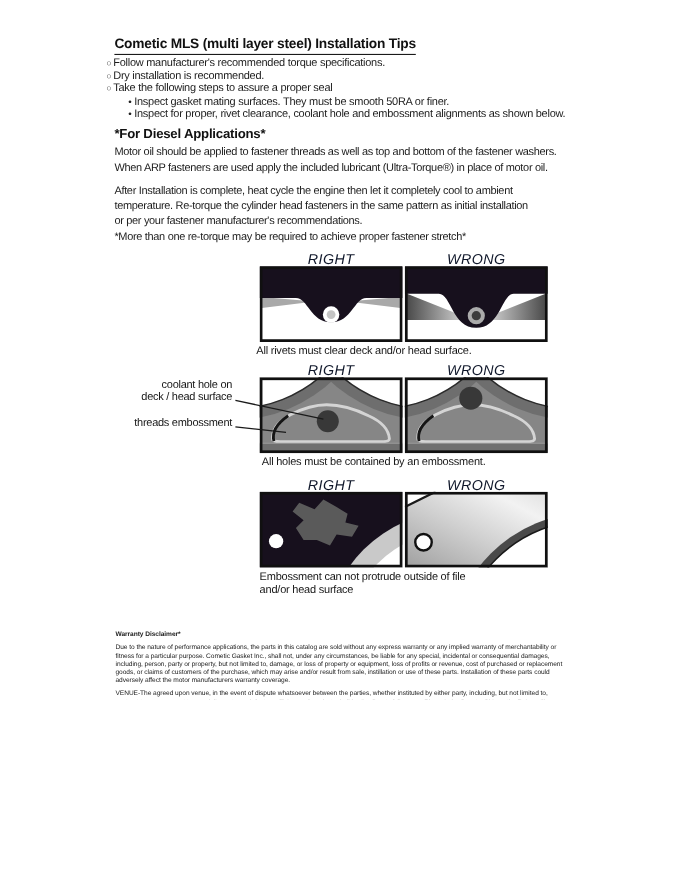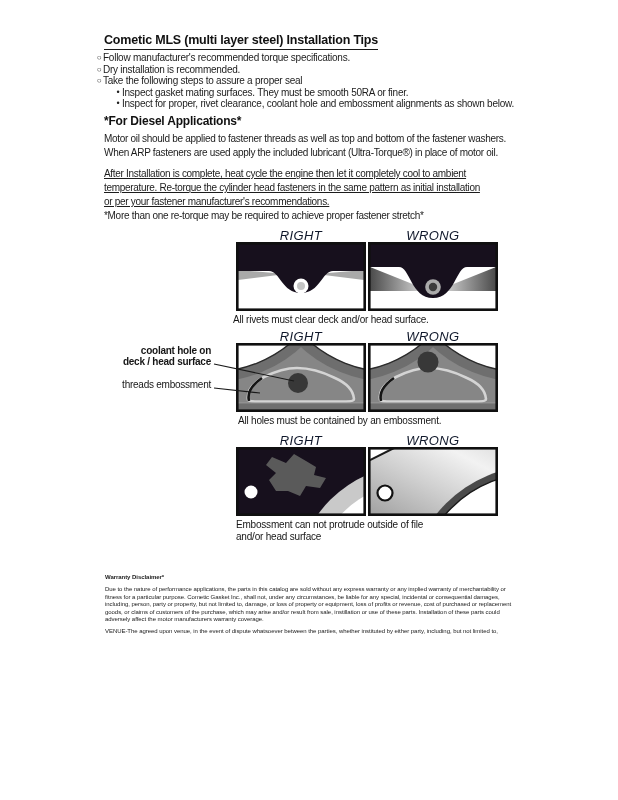--- a/index.html
+++ b/index.html
@@ -16,21 +16,21 @@
   }
   .intro{left:95px;top:52px;font-size:10px;line-height:11.6px;letter-spacing:-0.25px;}
   .b-line{display:flex;align-items:flex-start;}
   .b-line .mk{width:8px;flex:0 0 8px;font-size:8px;line-height:11.6px;text-align:center;color:#222;}
   .b-line.sub{margin-left:19px;}
   .b-line.sub .mk{font-size:9px;}
 
   .diesel-h{left:104px;top:114px;font-size:12px;font-weight:bold;letter-spacing:-0.2px;color:#111;}
   .body-p{left:104px;font-size:10px;line-height:14px;letter-spacing:-0.3px;width:440px;}
   .p1{top:132px;}
-  .p2{top:167px;text-decoration:underline;}
+  .p2{top:167px;}
   .note{top:209px;}
 
   .rw-row{font-size:13px;letter-spacing:0.4px;color:#0f172a;font-style:italic;}
   .rw-l{left:236px;width:130px;text-align:center;}
   .rw-r{left:368px;width:130px;text-align:center;}
   .panel{width:130px;height:69px;}
   .panel svg{display:block;width:130px;height:69px;}
   .cap{font-size:10px;letter-spacing:-0.2px;color:#161616;line-height:12px;}
 
   .ann{font-size:10px;letter-spacing:-0.25px;color:#161616;line-height:11px;text-align:right;width:122px;left:89px;}
@@ -114,21 +114,21 @@
       <circle cx="65" cy="45" r="4.2" fill="#3c3c3c"></circle>
       <rect x="1.3" y="1.3" width="127.4" height="66.4" fill="none" stroke="#101010" stroke-width="2.6"></rect>
     </svg>
   </div>
 
   <div class="abs cap pre" style="left:233px;top:314px;">All rivets must clear deck and/or head surface.</div>
 
   <div class="abs rw-row rw-l" style="top:329px;">RIGHT</div>
   <div class="abs rw-row rw-r" style="top:329px;">WRONG</div>
 
-  <div class="abs ann pre" style="top:345px;font-weight:bold;">coolant hole on
+  <div class="abs ann pre" style="top:345px;">coolant hole on
 deck / head surface</div>
   <div class="abs ann pre" style="top:379px;">threads embossment</div>
 
   <div class="abs panel" style="left:236px;top:343px;">
     <svg viewBox="0 0 130 69">
       <rect x="0" y="0" width="130" height="69" fill="#868686"></rect>
       <circle cx="-25" cy="-95" r="134" fill="#6e6e6e"></circle>
       <circle cx="155" cy="-95" r="134" fill="#6e6e6e"></circle>
       <circle cx="-25" cy="-95" r="124" fill="#ffffff" stroke="#2b2b2b" stroke-width="1.4"></circle>
       <circle cx="155" cy="-95" r="124" fill="#ffffff" stroke="#2b2b2b" stroke-width="1.4"></circle>

